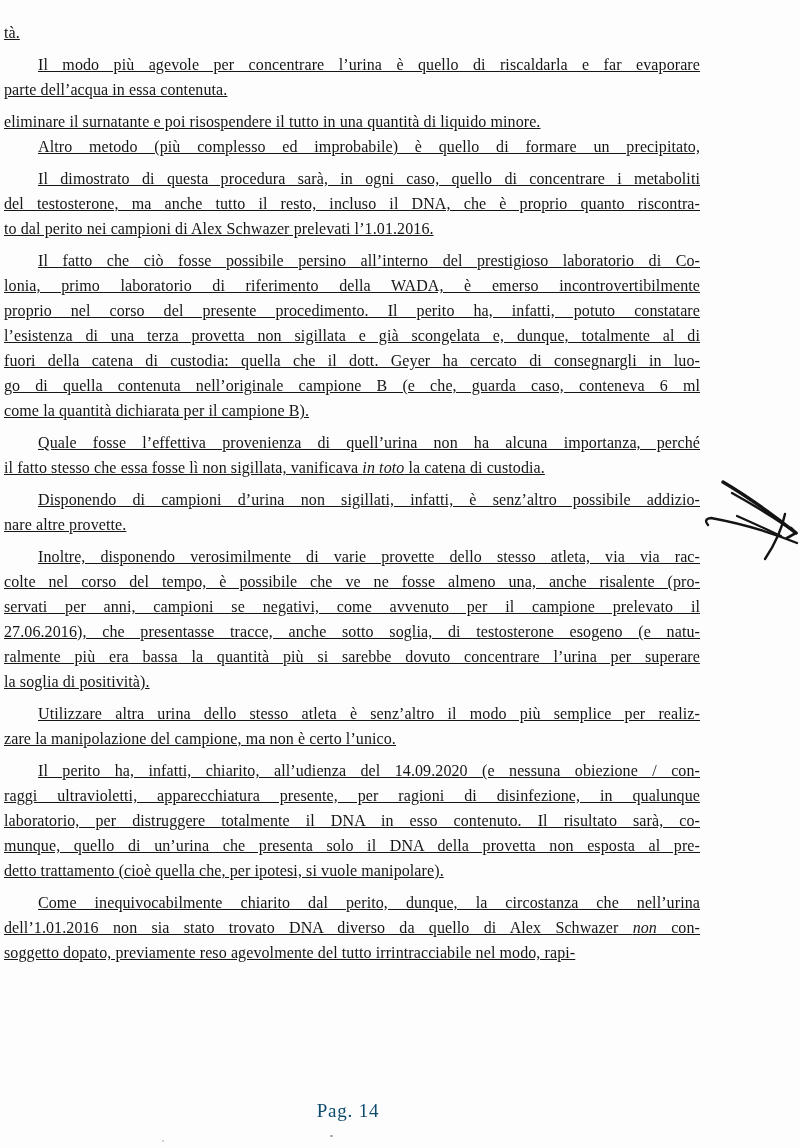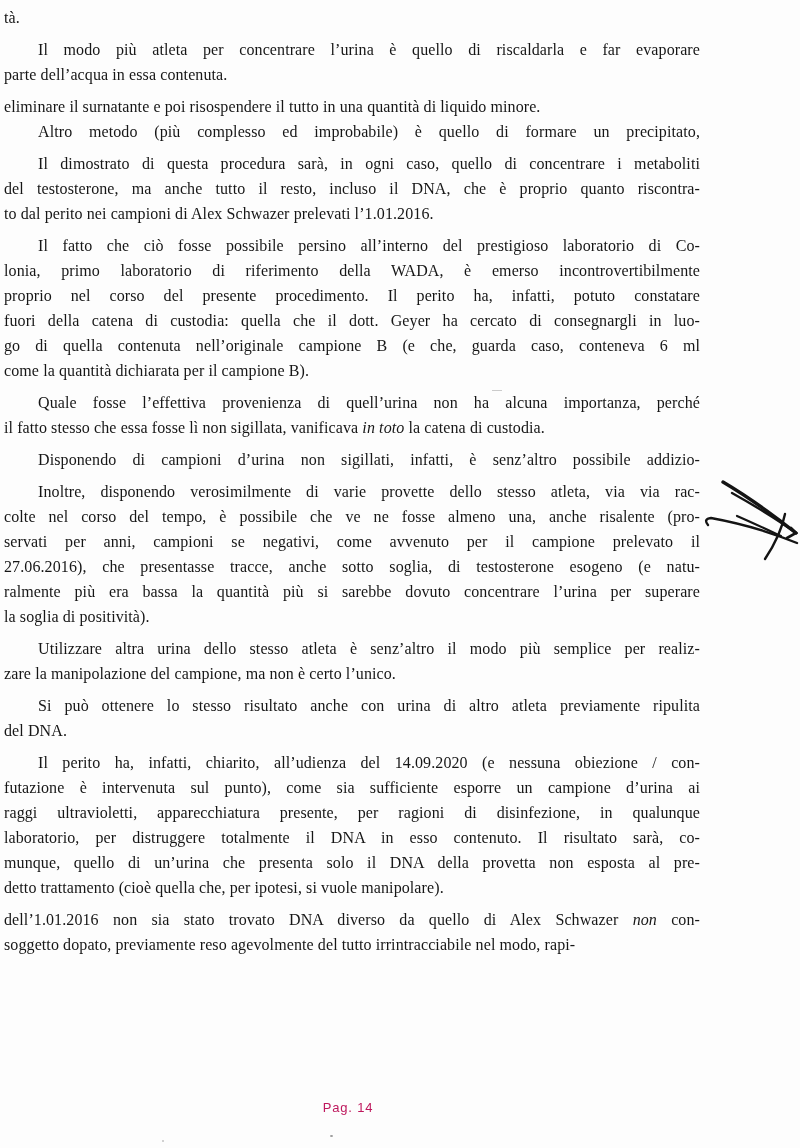--- a/index.html
+++ b/index.html
@@ -14,25 +14,26 @@
     position: relative;
     width: 800px;
     height: 1148px;
     background: #fdfdfd;
     font-family: "Liberation Serif", "DejaVu Serif", serif;
     color: #161616;
   }
   .text-block {
     position: absolute;
     left: 4px;
-    top: 5px;
+    top: 20px;
     width: 696px;
     font-size: 16px;
     line-height: 25px;
     letter-spacing: 0.1px;
+    text-decoration: underline;
   }
   .para { margin: 0; }
   .para + .para { margin-top: 7px; }
   .line {
     text-align: justify;
     text-align-last: justify;
     white-space: normal;
   }
   .line.last { text-align-last: left; }
   .line.first { text-indent: 34px; }
@@ -43,96 +44,94 @@
     top: 472px;
     width: 105px;
     height: 100px;
   }
   .footer {
     position: absolute;
     left: 0;
     top: 1100px;
     width: 696px;
     text-align: center;
-    font-family: Liberation Sans, sans-serif;
-    font-size: 13px;
+    font-family: Liberation Serif, serif;
+    font-size: 19px;
     letter-spacing: 0.8px;
-    color: #be185d;
+    color: #0c4a6e;
   }
   .speck {
     position: absolute;
     background: #9a9a9a;
     border-radius: 50%;
   }
   .speck-1 { left: 330px; top: 1135px; width: 3px; height: 2px; }
   .speck-2 { left: 162px; top: 1140px; width: 2px; height: 2px; opacity: .6; }
   .speck-3 { left: 492px; top: 390px; width: 10px; height: 1px; border-radius: 0; opacity: .5; }
 </style>
 </head>
 <body>
 
 <div class="page">
 
   <div class="text-block" id="doc-text">
       <div class="para">
         <div class="line last">tà.</div>
       </div>
       <div class="para">
-        <div class="line first">Il modo più atleta per concentrare l’urina è quello di riscaldarla e far evaporare</div>
+        <div class="line first">Il modo più agevole per concentrare l’urina è quello di riscaldarla e far evaporare</div>
         <div class="line last">parte dell’acqua in essa contenuta.</div>
       </div>
       <div class="para">
         <div class="line last">eliminare il surnatante e poi risospendere il tutto in una quantità di liquido minore.</div>
         <div class="line first">Altro metodo (più complesso ed improbabile) è quello di formare un precipitato,</div>
       </div>
       <div class="para">
         <div class="line first">Il dimostrato di questa procedura sarà, in ogni caso, quello di concentrare i metaboliti</div>
         <div class="line">del testosterone, ma anche tutto il resto, incluso il DNA, che è proprio quanto riscontra-</div>
         <div class="line last">to dal perito nei campioni di Alex Schwazer prelevati l’1.01.2016.</div>
       </div>
       <div class="para">
         <div class="line first">Il fatto che ciò fosse possibile persino all’interno del prestigioso laboratorio di Co-</div>
         <div class="line">lonia, primo laboratorio di riferimento della WADA, è emerso incontrovertibilmente</div>
         <div class="line">proprio nel corso del presente procedimento. Il perito ha, infatti, potuto constatare</div>
+        <div class="line">l’esistenza di una terza provetta non sigillata e già scongelata e, dunque, totalmente al di</div>
         <div class="line">fuori della catena di custodia: quella che il dott. Geyer ha cercato di consegnargli in luo-</div>
         <div class="line">go di quella contenuta nell’originale campione B (e che, guarda caso, conteneva 6 ml</div>
         <div class="line last">come la quantità dichiarata per il campione B).</div>
       </div>
       <div class="para">
         <div class="line first">Quale fosse l’effettiva provenienza di quell’urina non ha alcuna importanza, perché</div>
         <div class="line last">il fatto stesso che essa fosse lì non sigillata, vanificava <i>in toto</i> la catena di custodia.</div>
       </div>
       <div class="para">
         <div class="line first">Disponendo di campioni d’urina non sigillati, infatti, è senz’altro possibile addizio-</div>
+        <div class="line last">nare altre provette.</div>
       </div>
       <div class="para">
         <div class="line first">Inoltre, disponendo verosimilmente di varie provette dello stesso atleta, via via rac-</div>
         <div class="line">colte nel corso del tempo, è possibile che ve ne fosse almeno una, anche risalente (pro-</div>
         <div class="line">servati per anni, campioni se negativi, come avvenuto per il campione prelevato il</div>
         <div class="line">27.06.2016), che presentasse tracce, anche sotto soglia, di testosterone esogeno (e natu-</div>
         <div class="line">ralmente più era bassa la quantità più si sarebbe dovuto concentrare l’urina per superare</div>
         <div class="line last">la soglia di positività).</div>
       </div>
       <div class="para">
         <div class="line first">Utilizzare altra urina dello stesso atleta è senz’altro il modo più semplice per realiz-</div>
         <div class="line last">zare la manipolazione del campione, ma non è certo l’unico.</div>
       </div>
       <div class="para">
-        <div class="line first">Si può ottenere lo stesso risultato anche con urina di altro atleta previamente ripulita</div>
-        <div class="line last">del DNA.</div>
-      </div>
-      <div class="para">
         <div class="line first">Il perito ha, infatti, chiarito, all’udienza del 14.09.2020 (e nessuna obiezione / con-</div>
-        <div class="line">futazione è intervenuta sul punto), come sia sufficiente esporre un campione d’urina ai</div>
         <div class="line">raggi ultravioletti, apparecchiatura presente, per ragioni di disinfezione, in qualunque</div>
         <div class="line">laboratorio, per distruggere totalmente il DNA in esso contenuto. Il risultato sarà, co-</div>
         <div class="line">munque, quello di un’urina che presenta solo il DNA della provetta non esposta al pre-</div>
         <div class="line last">detto trattamento (cioè quella che, per ipotesi, si vuole manipolare).</div>
       </div>
       <div class="para">
+        <div class="line first">Come inequivocabilmente chiarito dal perito, dunque, la circostanza che nell’urina</div>
         <div class="line">dell’1.01.2016 non sia stato trovato DNA diverso da quello di Alex Schwazer <i>non</i> con-</div>
         <div class="line last">soggetto dopato, previamente reso agevolmente del tutto irrintracciabile nel modo, rapi-</div>
       </div>
     </div>
 
   <svg class="pen-mark" viewBox="0 0 105 100" xmlns="http://www.w3.org/2000/svg" aria-hidden="true">
     <g fill="none" stroke="#141414" stroke-linecap="round">
       <path d="M28 10 C 55 26, 82 46, 101 61" stroke-width="3.4"></path>
       <path d="M37 21 C 62 35, 86 50, 101 61" stroke-width="2.4"></path>
       <path d="M13 53 q -5 -6 3 -7 c 22 4, 57 13, 86 25" stroke-width="2.4"></path>

